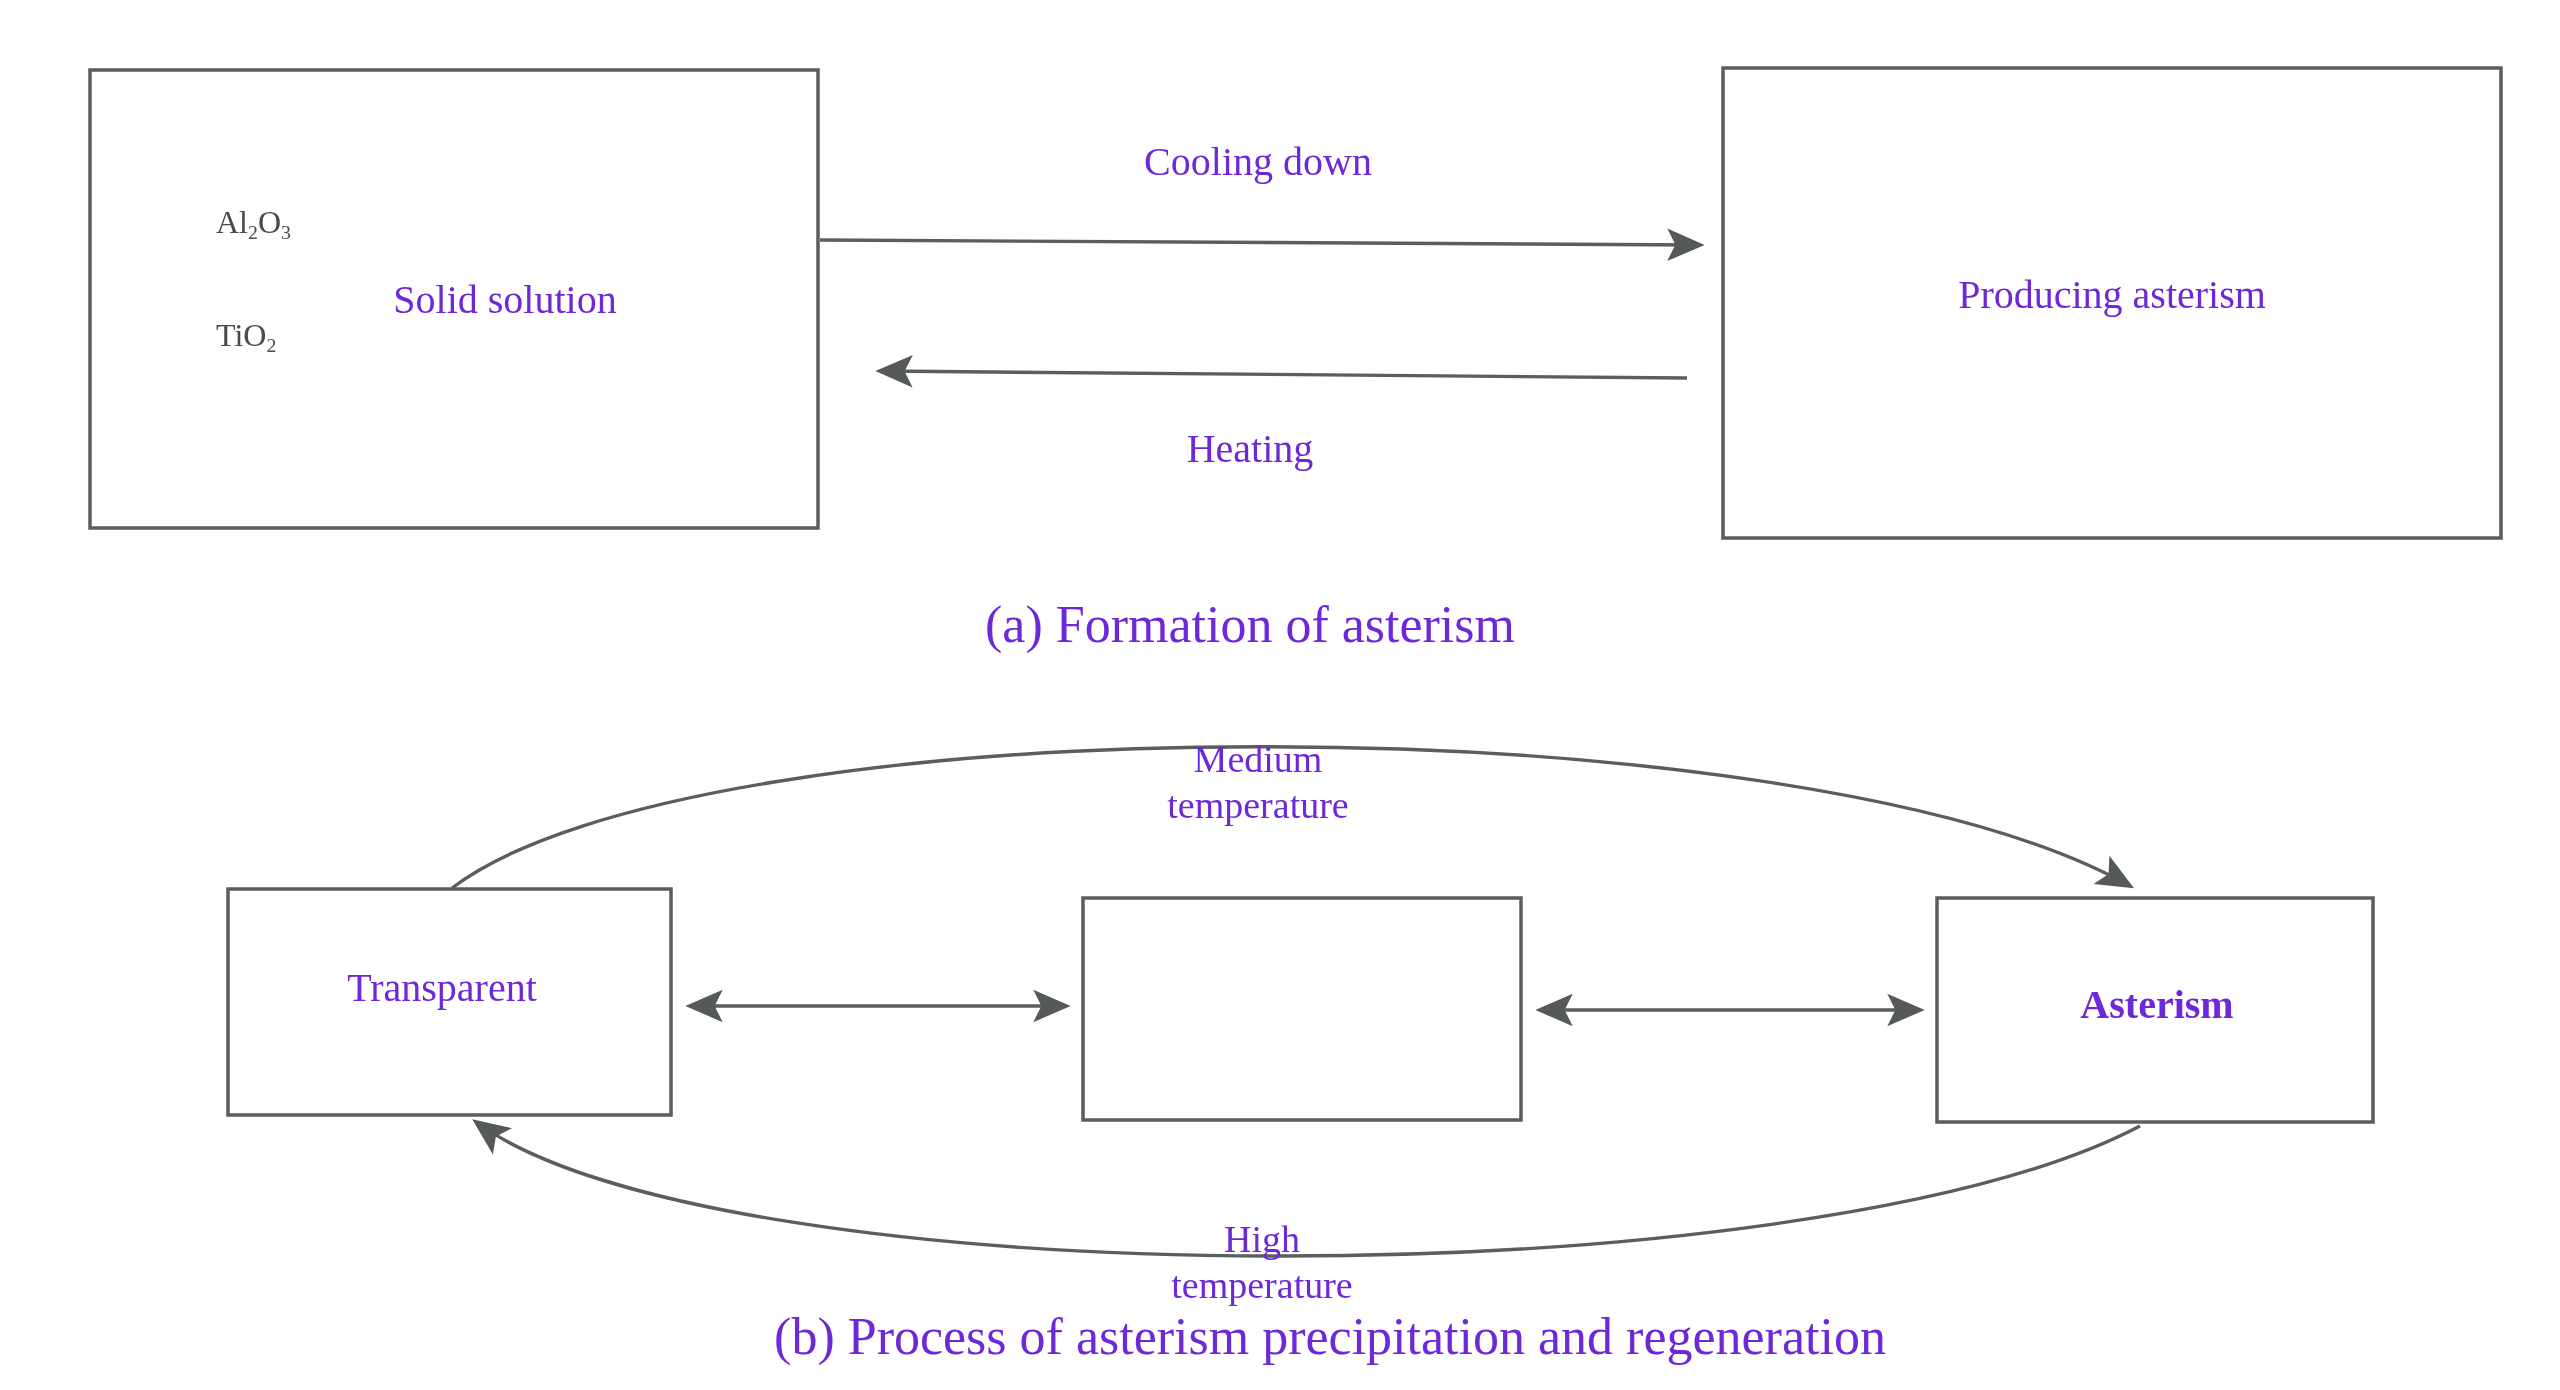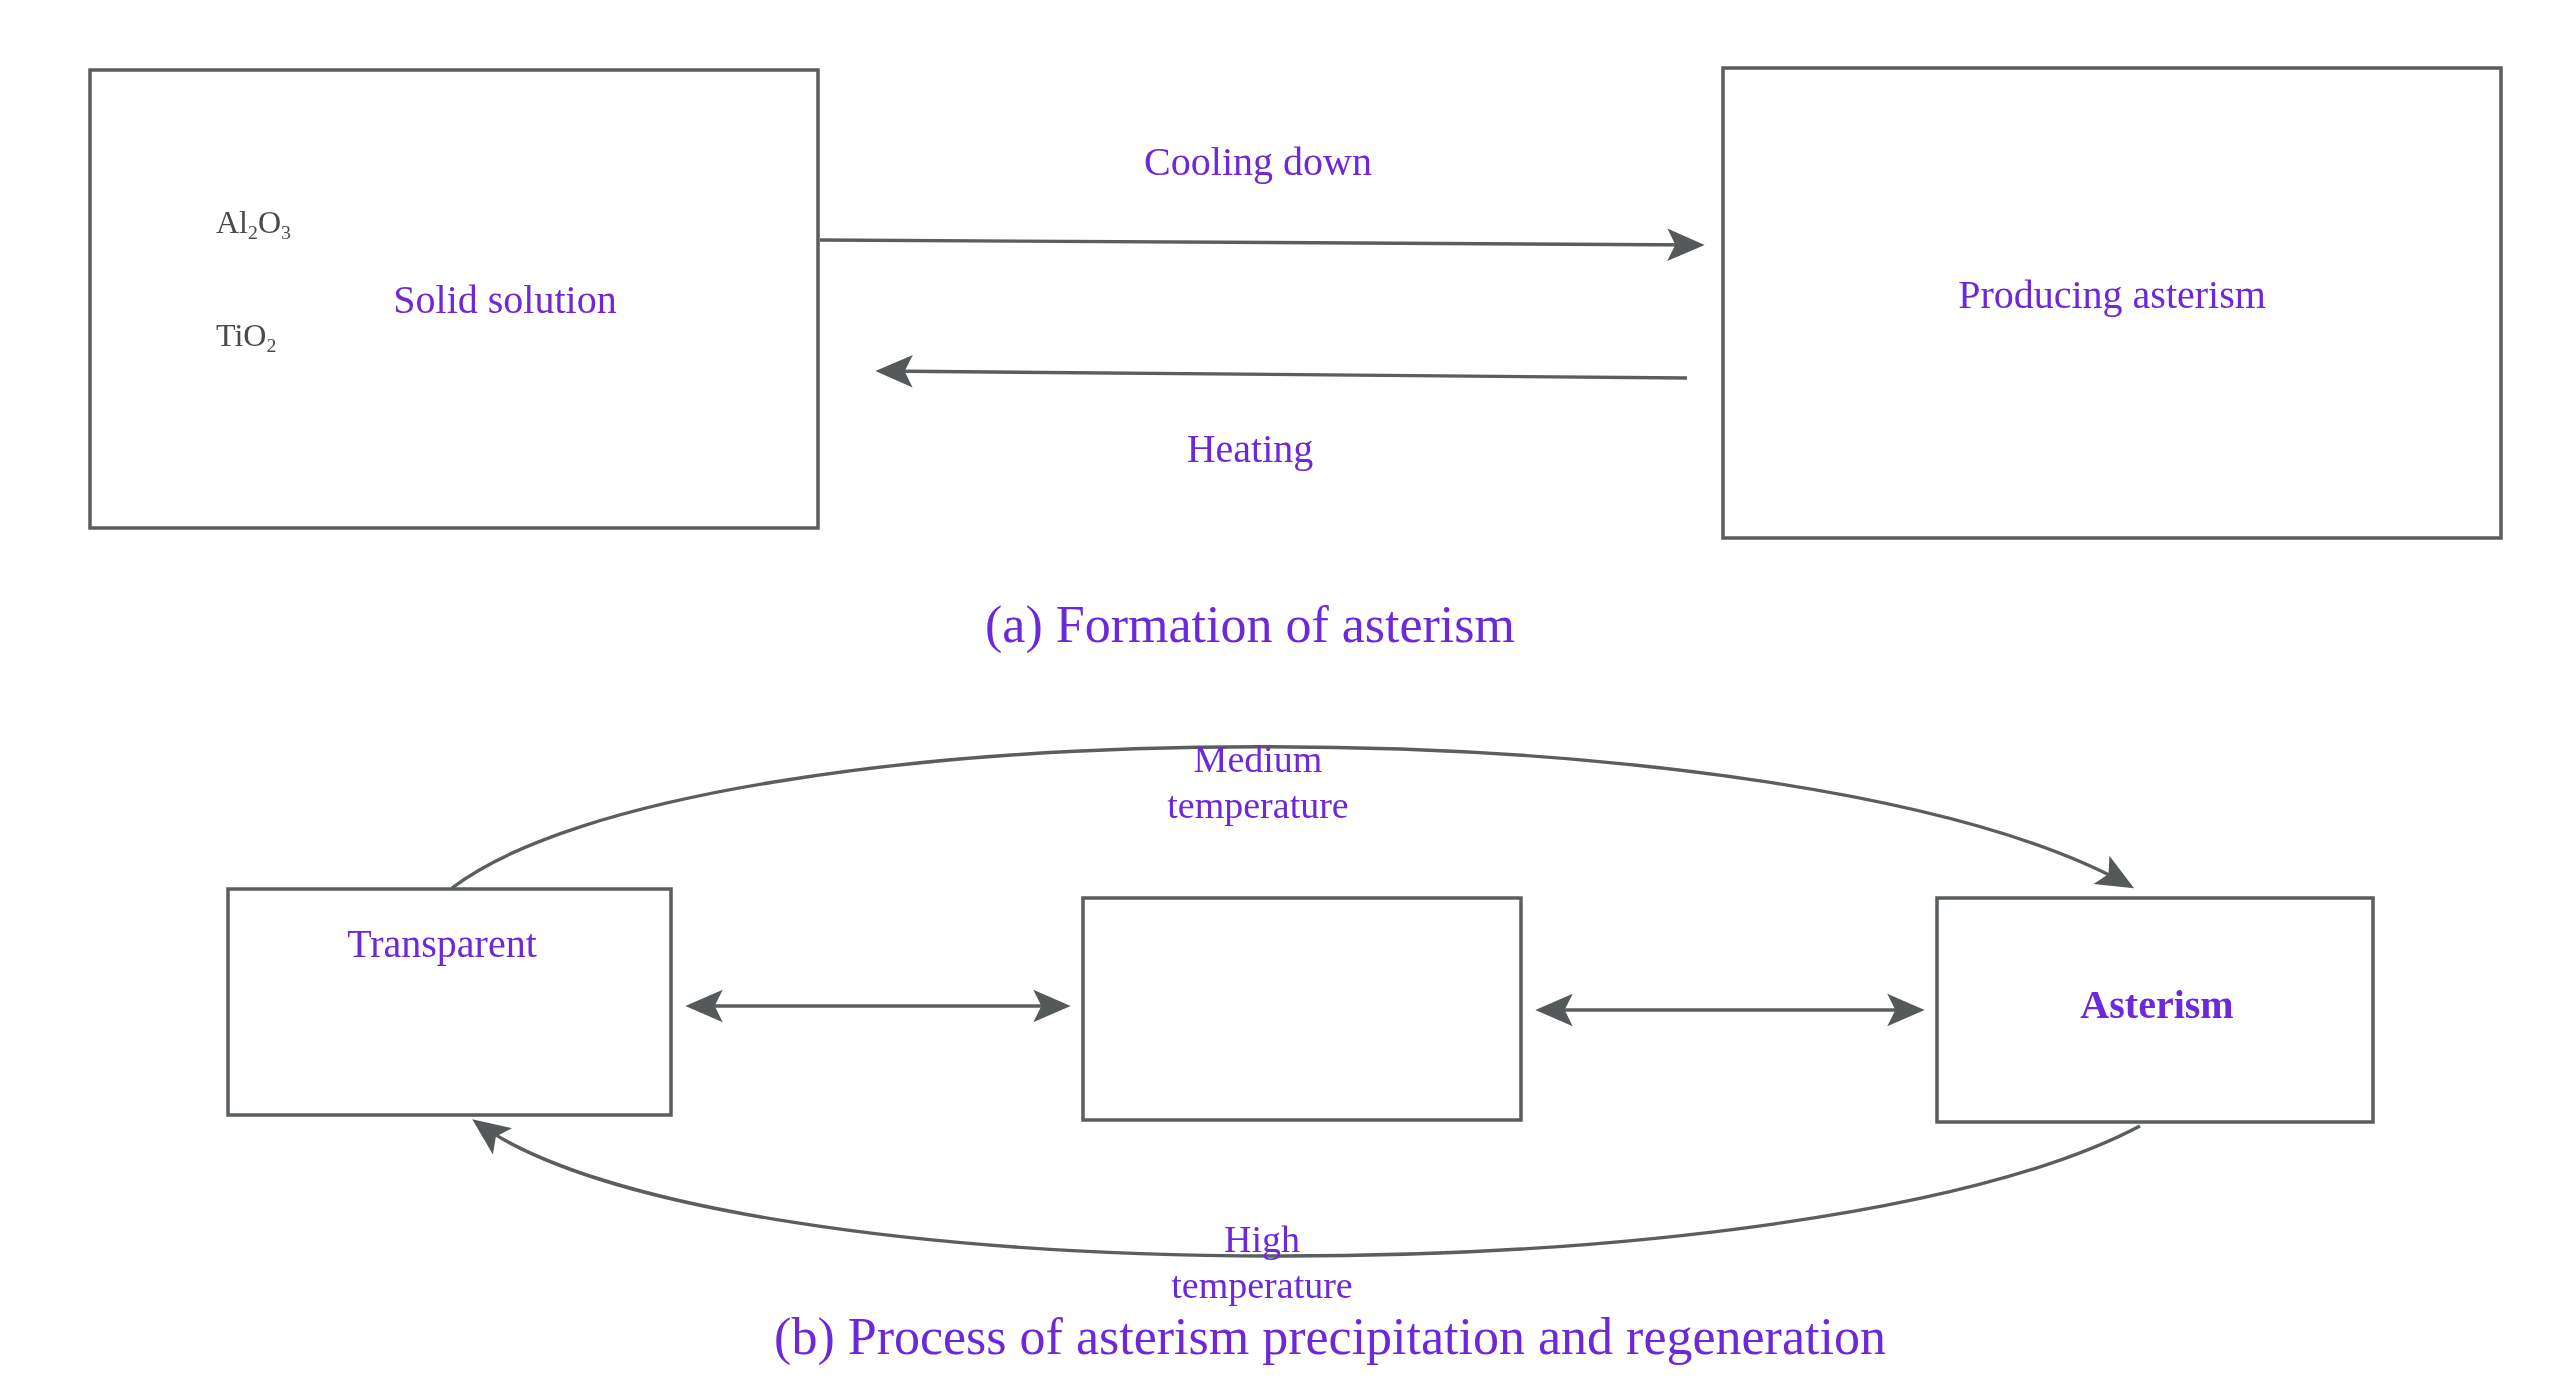--- a/index.html
+++ b/index.html
@@ -115,21 +115,21 @@
 
   <div class="lbl edge-label center" style="left:1250px; top:430px;margin-top:19px;">Heating</div>
 
   <div class="lbl caption center" style="left:1250px; top:625px;">(a) Formation of asterism</div>
 
   <div class="lbl curve-label center" style="left:1258px; top:782px;">
     <div>Medium</div>
     <div>temperature</div>
   </div>
 
-  <div class="lbl box-label center" style="left:442px; top:944px;">Transparent</div>
+  <div class="lbl box-label center" style="left:442px; top:988px;">Transparent</div>
 
 
   <div class="lbl box-label center" style="left:2157px; top:1005px;font-weight:bold;">Asterism</div>
 
   <div class="lbl curve-label center" style="left:1262px; top:1262px;">
     <div>High</div>
     <div>temperature</div>
   </div>
 
   <div class="lbl caption-b center" style="left:1330px; top:1337px;">(b) Process of asterism precipitation and regeneration</div>

